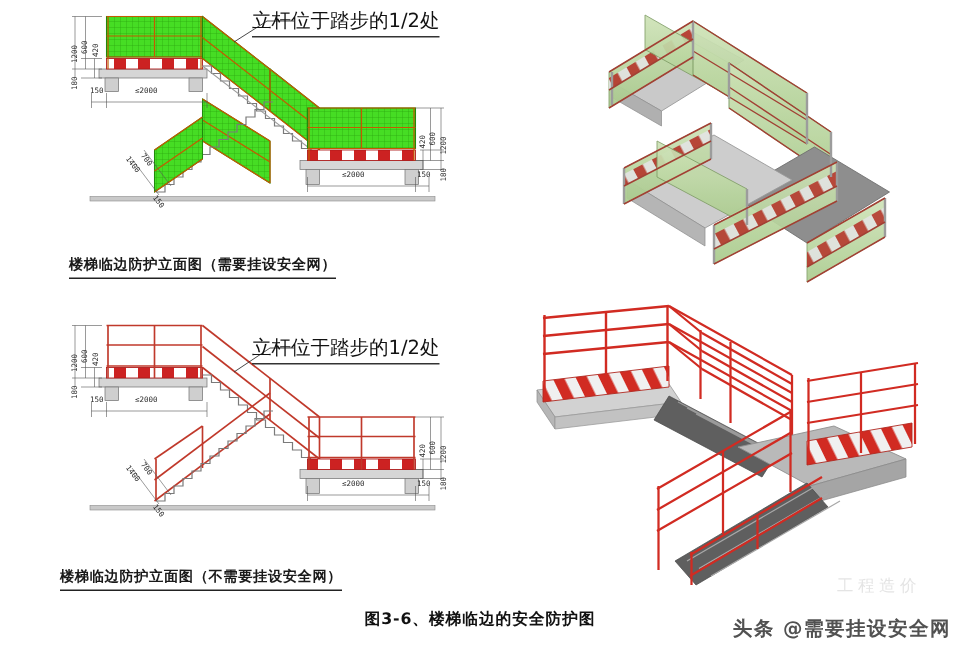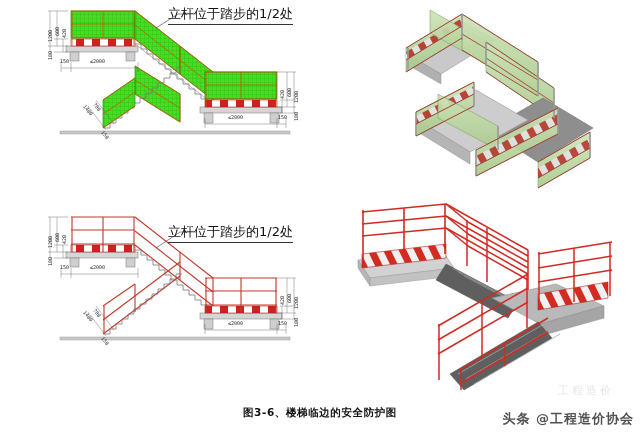--- a/index.html
+++ b/index.html
@@ -178,20 +178,23 @@
     <span class="dim" style="left:200px;top:113px;">≤2000</span>
     <span class="dim" style="left:250px;top:113px;">150</span>
 
     <span class="dim diag" style="left:58px;top:102px;transform:rotate(52deg);">1400</span>
     <span class="dim diag" style="left:68px;top:100px;transform:rotate(52deg);">700</span>
     <span class="dim diag" style="left:76px;top:128px;transform:rotate(52deg);">150</span>
 
     <span class="annot" style="left:140px;top:3px;">立杆位于踏步的1/2处</span>
   </div>
 
+  <div class="hit" style="left:46px;top:166px;">
+    <span class="caption">楼梯临边防护立面图（需要挂设安全网）</span>
+  </div>
 
   <div class="panel" style="left:28px;top:208px;width:290px;height:160px;">
     <svg width="290" height="160" viewBox="0 0 290 160">
       <defs>
         <pattern id="stripeTB2" width="16" height="8" patternUnits="userSpaceOnUse">
           <rect width="16" height="8" fill="#ffffff"></rect>
           <rect width="8" height="8" fill="#cc2222"></rect>
         </pattern>
       </defs>
 
@@ -289,20 +292,23 @@
     <span class="dim" style="left:200px;top:113px;">≤2000</span>
     <span class="dim" style="left:250px;top:113px;">150</span>
 
     <span class="dim diag" style="left:58px;top:102px;transform:rotate(52deg);">1400</span>
     <span class="dim diag" style="left:68px;top:100px;transform:rotate(52deg);">700</span>
     <span class="dim diag" style="left:76px;top:128px;transform:rotate(52deg);">150</span>
 
     <span class="annot" style="left:140px;top:15px;">立杆位于踏步的1/2处</span>
   </div>
 
+  <div class="hit" style="left:40px;top:374px;">
+    <span class="caption">楼梯临边防护立面图（不需要挂设安全网）</span>
+  </div>
 
   <div class="panel" style="left:378px;top:0px;width:262px;height:200px;">
     <svg width="262" height="200" viewBox="0 0 262 200">
       <defs>
         <linearGradient id="meshG" x1="0" y1="0" x2="0" y2="1">
           <stop offset="0%" stop-color="#cfe3b8"></stop>
           <stop offset="100%" stop-color="#a9cb8c"></stop>
         </linearGradient>
         <pattern id="stripe3d" width="14" height="7" patternUnits="userSpaceOnUse" patternTransform="rotate(-28)">
           <rect width="14" height="7" fill="#e3e3e3"></rect>
@@ -430,15 +436,15 @@
 
       <g>
         <ellipse cx="150" cy="196" rx="0" ry="0" fill="#efefef"></ellipse>
       </g>
     </svg>
   </div>
 
   <div class="maintitle">图3-6、楼梯临边的安全防护图</div>
 
   <div class="watermark-ghost">工程造价</div>
-  <div class="watermark">头条 @工程造价协会</div>
+  <div class="watermark">头条 @需要挂设安全网</div>
 
 </div>
 
 </body></html>

